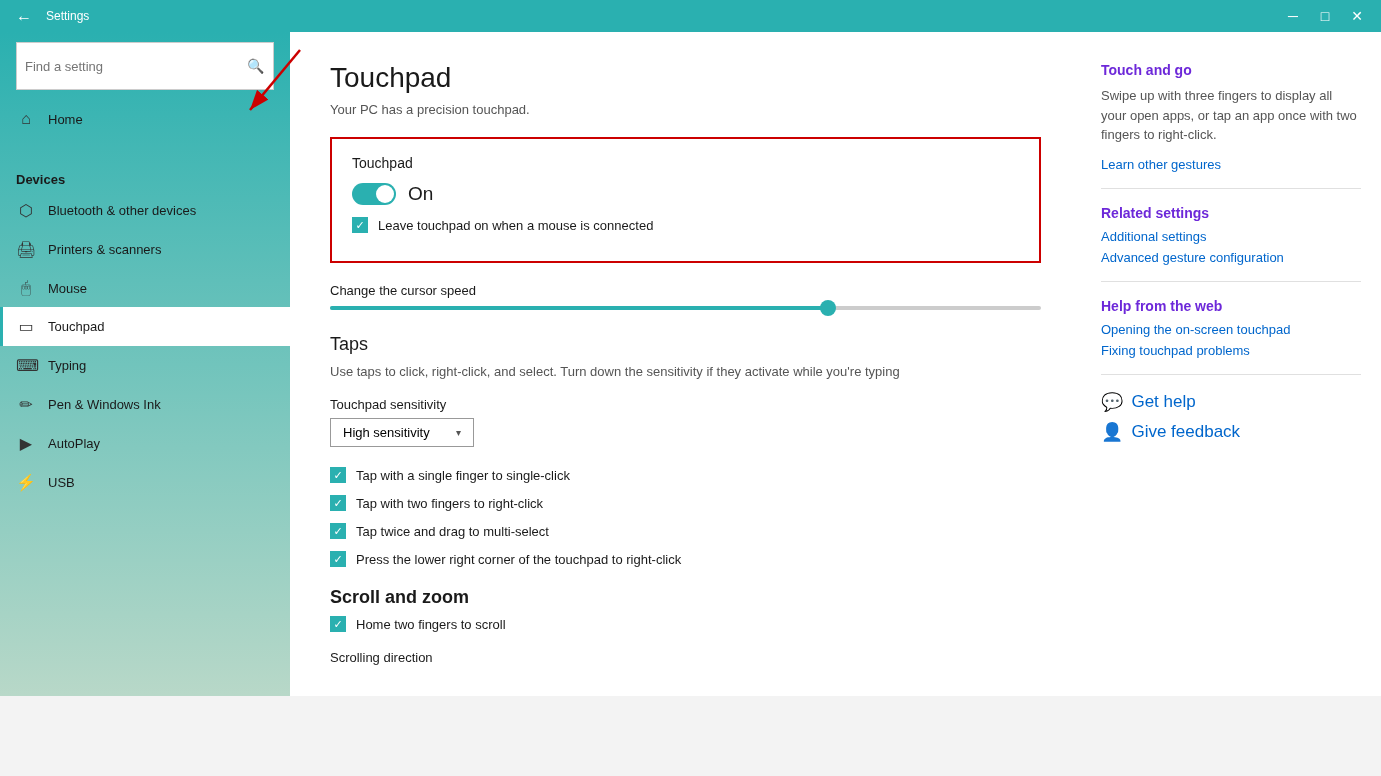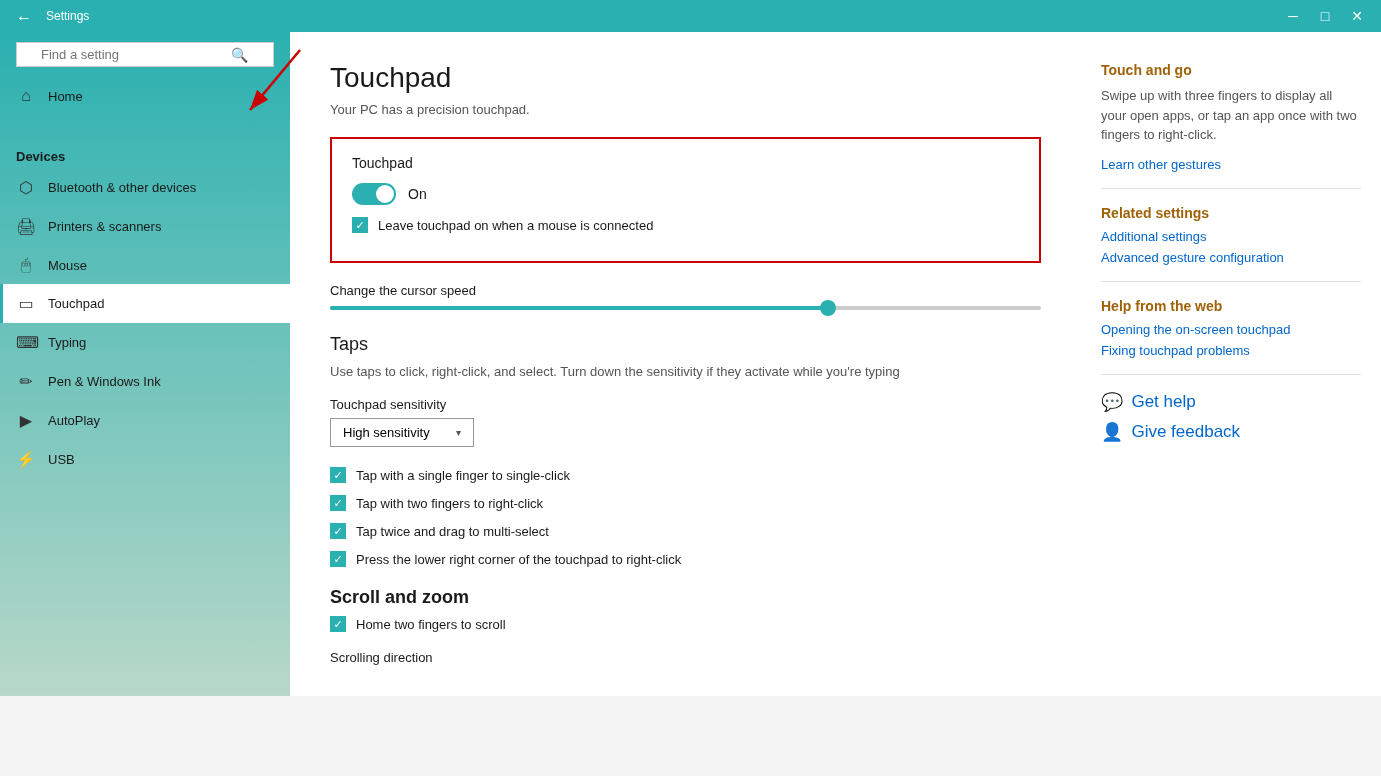--- a/index.html
+++ b/index.html
@@ -26,21 +26,21 @@
     .app-body { display: flex; flex: 1; overflow: hidden; }
 
     
     .sidebar {
       width: 290px; flex-shrink: 0;
       background: linear-gradient(to bottom, #2ab0b0 0%, #b8d8c8 100%);
       display: flex; flex-direction: column; overflow-y: auto;
     }
     .search-box {
       margin: 10px 16px; display: flex; align-items: center;
-      background: white; border: 1px solid #ccc; height: 25px; padding: 0 24px;
+      background: white; border: 1px solid #ccc; height: 48px; padding: 0 8px;
     }
     .search-box input {
       border: none; outline: none; flex: 1; font-size: 13px; background: transparent;
     }
     .search-icon { color: #555; font-size: 14px; }
     .sidebar-section-title {
       padding: 8px 16px 4px 16px; font-size: 13px; font-weight: 600; color: #1a1a1a; margin-top: 26px;
     }
     .sidebar-item {
       display: flex; align-items: center; padding: 10px 16px; cursor: pointer;
@@ -69,21 +69,21 @@
     
     .toggle-row { display: flex; align-items: center; gap: 12px; margin-bottom: 12px; }
     .toggle-switch {
       width: 44px; height: 22px; background: #2ab0b0; border-radius: 11px;
       position: relative; cursor: pointer; flex-shrink: 0;
     }
     .toggle-switch::after {
       content: ''; position: absolute; width: 18px; height: 18px;
       background: white; border-radius: 50%; top: 2px; right: 2px; transition: 0.2s;
     }
-    .toggle-label { font-size: 14px; color: #1a1a1a; }
+    .toggle-label { font-size: 19px; color: #1a1a1a; }
 
     
     .checkbox-row { display: flex; align-items: center; gap: 10px; margin-bottom: 12px; }
     .checkbox {
       width: 16px; height: 16px; background: #2ab0b0; border: none;
       display: flex; align-items: center; justify-content: center; flex-shrink: 0;
     }
     .checkbox-check { color: white; font-size: 11px; }
     .checkbox-label { font-size: 13px; color: #1a1a1a; }
 
@@ -110,21 +110,21 @@
     .dropdown-container { margin-bottom: 20px; }
     .dropdown-label { font-size: 13px; color: #1a1a1a; margin-bottom: 6px; }
     .dropdown-select {
       display: flex; align-items: center; justify-content: space-between;
       border: 1px solid #999; padding: 6px 12px; width: 144px; cursor: pointer;
       background: white; font-size: 13px;
     }
     .dropdown-arrow { font-size: 10px; color: #555; }
 
     
-    .right-section-title { font-size: 14px; font-weight: 600; color: #a16207; margin-bottom: 8px; }
+    .right-section-title { font-size: 14px; font-weight: 600; color: #6d28d9; margin-bottom: 8px; }
     .right-desc { font-size: 13px; color: #555; line-height: 1.5; margin-bottom: 12px; }
     .right-link { font-size: 13px; color: #0066cc; cursor: pointer; display: block; margin-bottom: 6px; }
     .right-divider { border: none; border-top: 1px solid #e0e0e0; margin: 16px 0; }
     .help-row { display: flex; align-items: center; gap: 8px; margin-bottom: 8px; cursor: pointer; }
     .help-icon { font-size: 18px; color: #2ab0b0; }
     .help-link { font-size: 17px; color: #0066cc; }
 
     .app-wrapper { position: relative; width: 1381px; height: 776px; overflow: hidden; }
   </style>
 </head>

